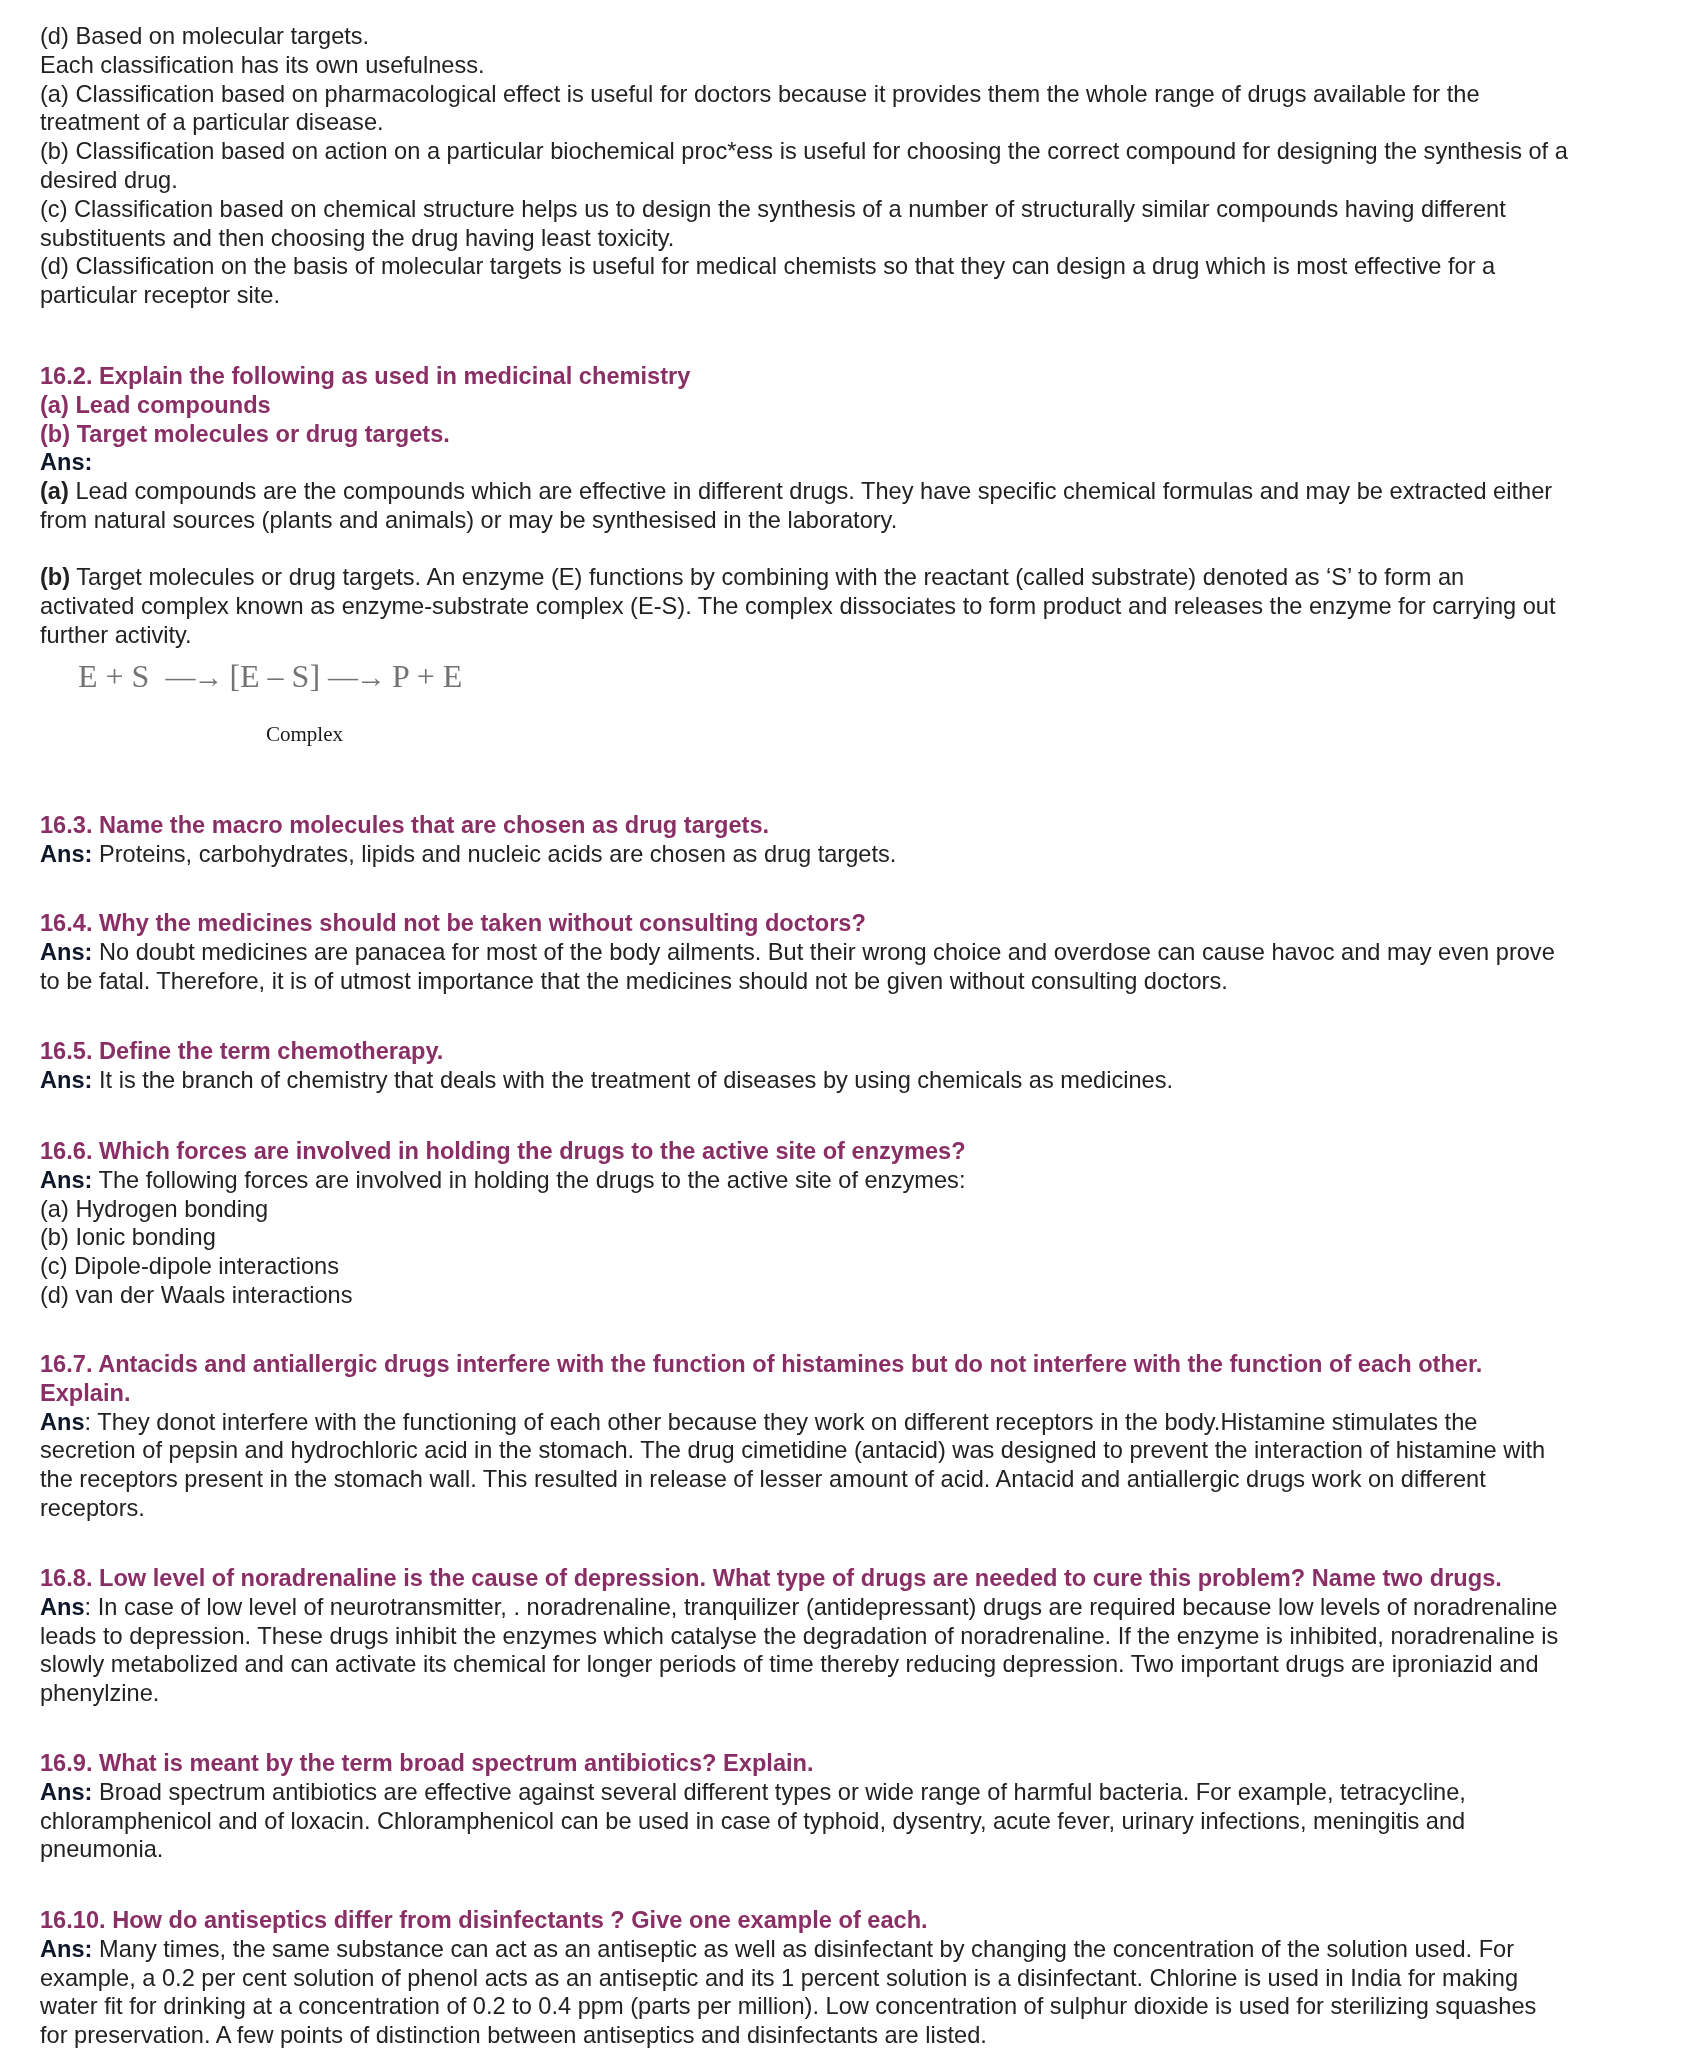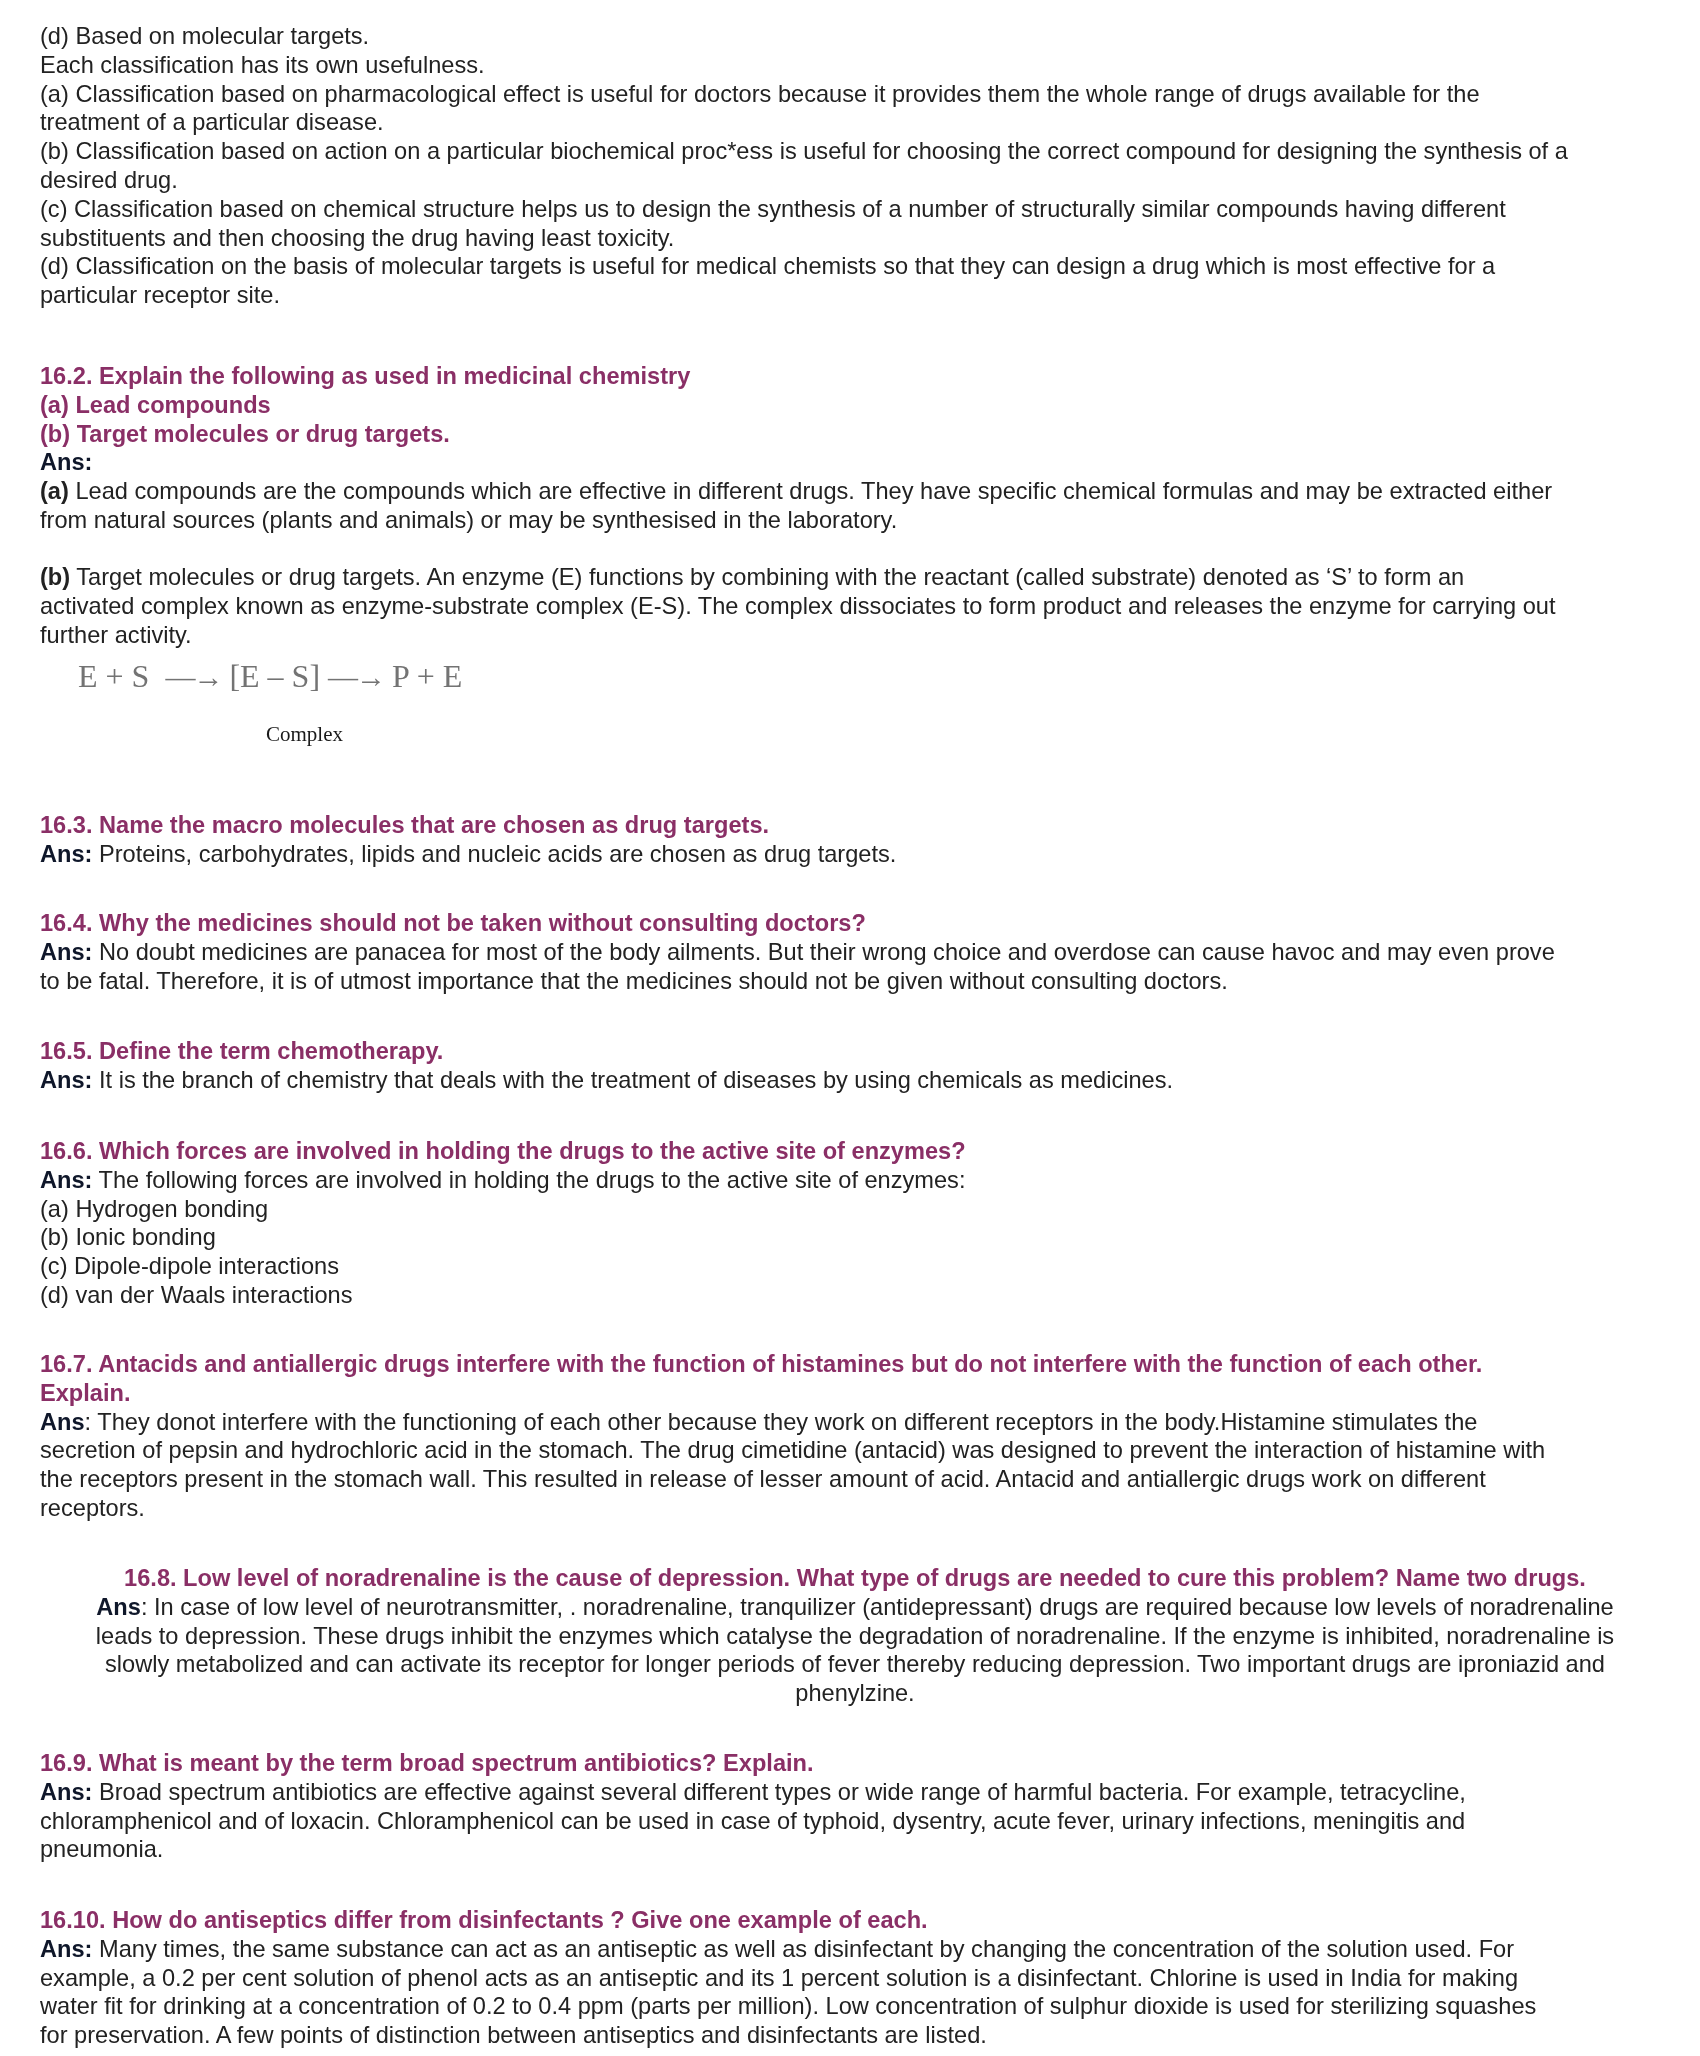--- a/index.html
+++ b/index.html
@@ -89,25 +89,25 @@
 
 <div class="blk" style="top:1350px;">
   <span class="ln q">16.7. Antacids and antiallergic drugs interfere with the function of histamines but do not interfere with the function of each other.</span>
   <span class="ln q">Explain.</span>
   <span class="ln"><span class="ans">Ans</span><span>:</span><span> They donot interfere with the functioning of each other because they work on different receptors in the body.Histamine stimulates the</span></span>
   <span class="ln">secretion of pepsin and hydrochloric acid in the stomach. The drug cimetidine (antacid) was designed to prevent the interaction of histamine with</span>
   <span class="ln">the receptors present in the stomach wall. This resulted in release of lesser amount of acid. Antacid and antiallergic drugs work on different</span>
   <span class="ln">receptors.</span>
 </div>
 
-<div class="blk" style="top:1564px;text-align:center;">
+<div class="blk" style="top:1564px;">
   <span class="ln q">16.8. Low level of noradrenaline is the cause of depression. What type of drugs are needed to cure this problem? Name two drugs.</span>
   <span class="ln"><span class="ans">Ans</span><span>:</span><span> In case of low level of neurotransmitter, . noradrenaline, tranquilizer (antidepressant) drugs are required because low levels of noradrenaline</span></span>
   <span class="ln">leads to depression. These drugs inhibit the enzymes which catalyse the degradation of noradrenaline. If the enzyme is inhibited, noradrenaline is</span>
-  <span class="ln">slowly metabolized and can activate its receptor for longer periods of fever thereby reducing depression. Two important drugs are iproniazid and</span>
+  <span class="ln">slowly metabolized and can activate its chemical for longer periods of time thereby reducing depression. Two important drugs are iproniazid and</span>
   <span class="ln">phenylzine.</span>
 </div>
 
 <div class="blk" style="top:1749px;">
   <span class="ln q">16.9. What is meant by the term broad spectrum antibiotics? Explain.</span>
   <span class="ln"><span class="ans">Ans:</span><span> Broad spectrum antibiotics are effective against several different types or wide range of harmful bacteria. For example, tetracycline,</span></span>
   <span class="ln">chloramphenicol and of loxacin. Chloramphenicol can be used in case of typhoid, dysentry, acute fever, urinary infections, meningitis and</span>
   <span class="ln">pneumonia.</span>
 </div>
 

